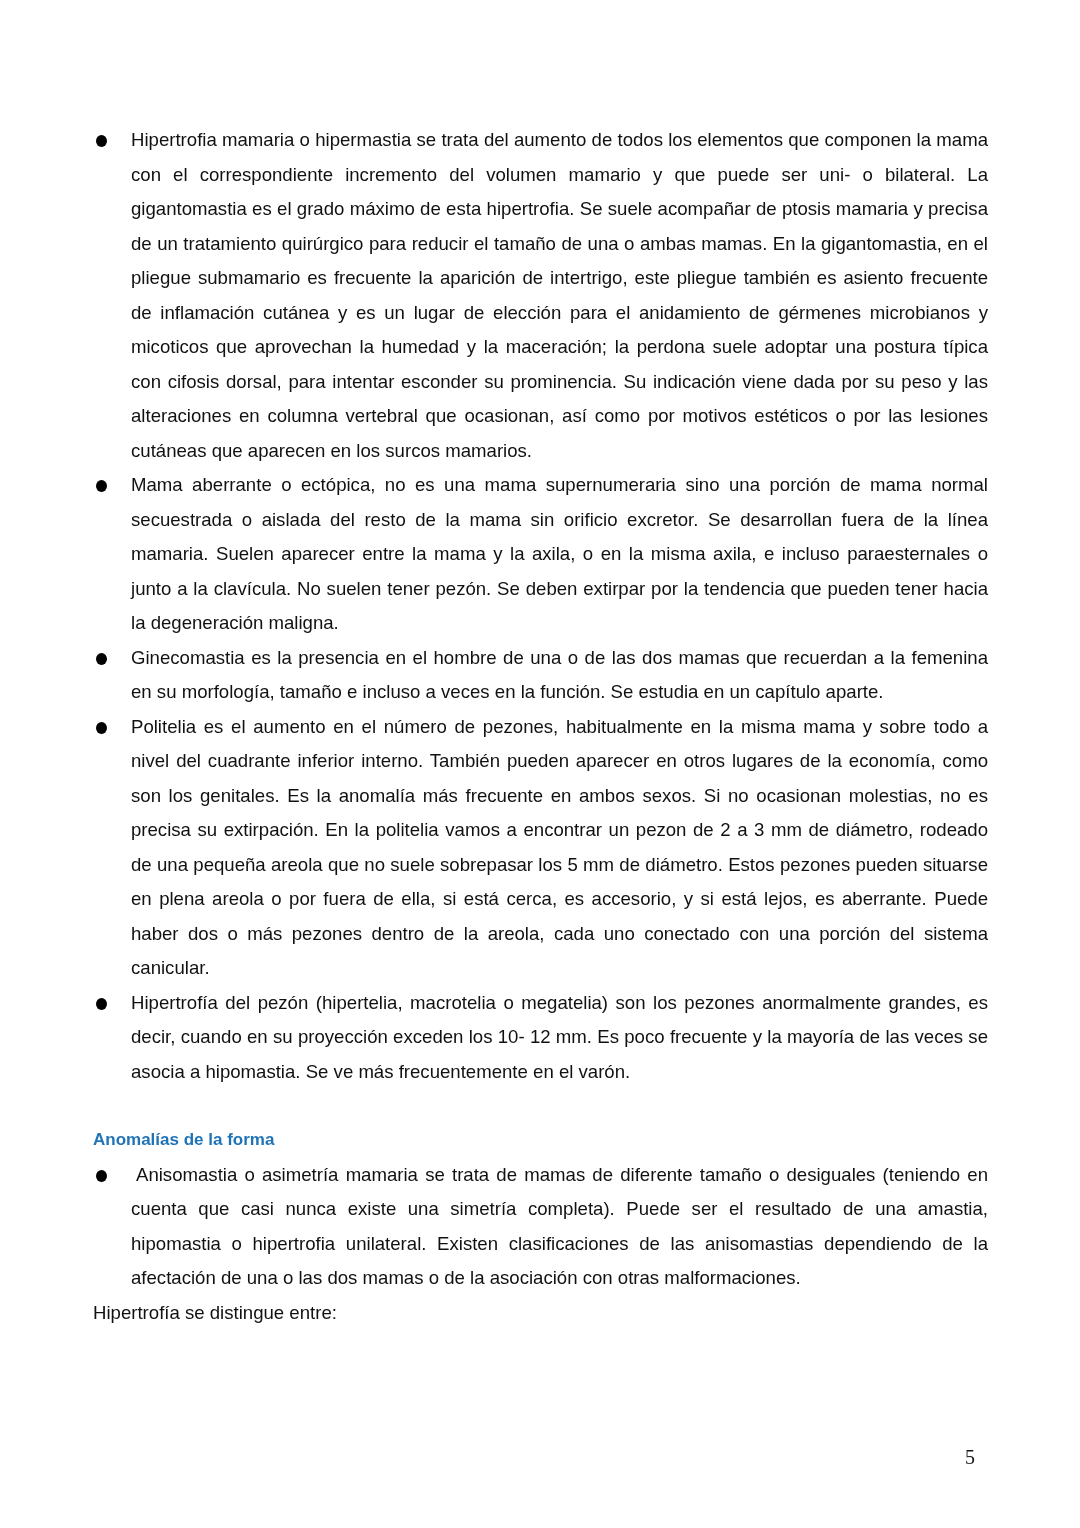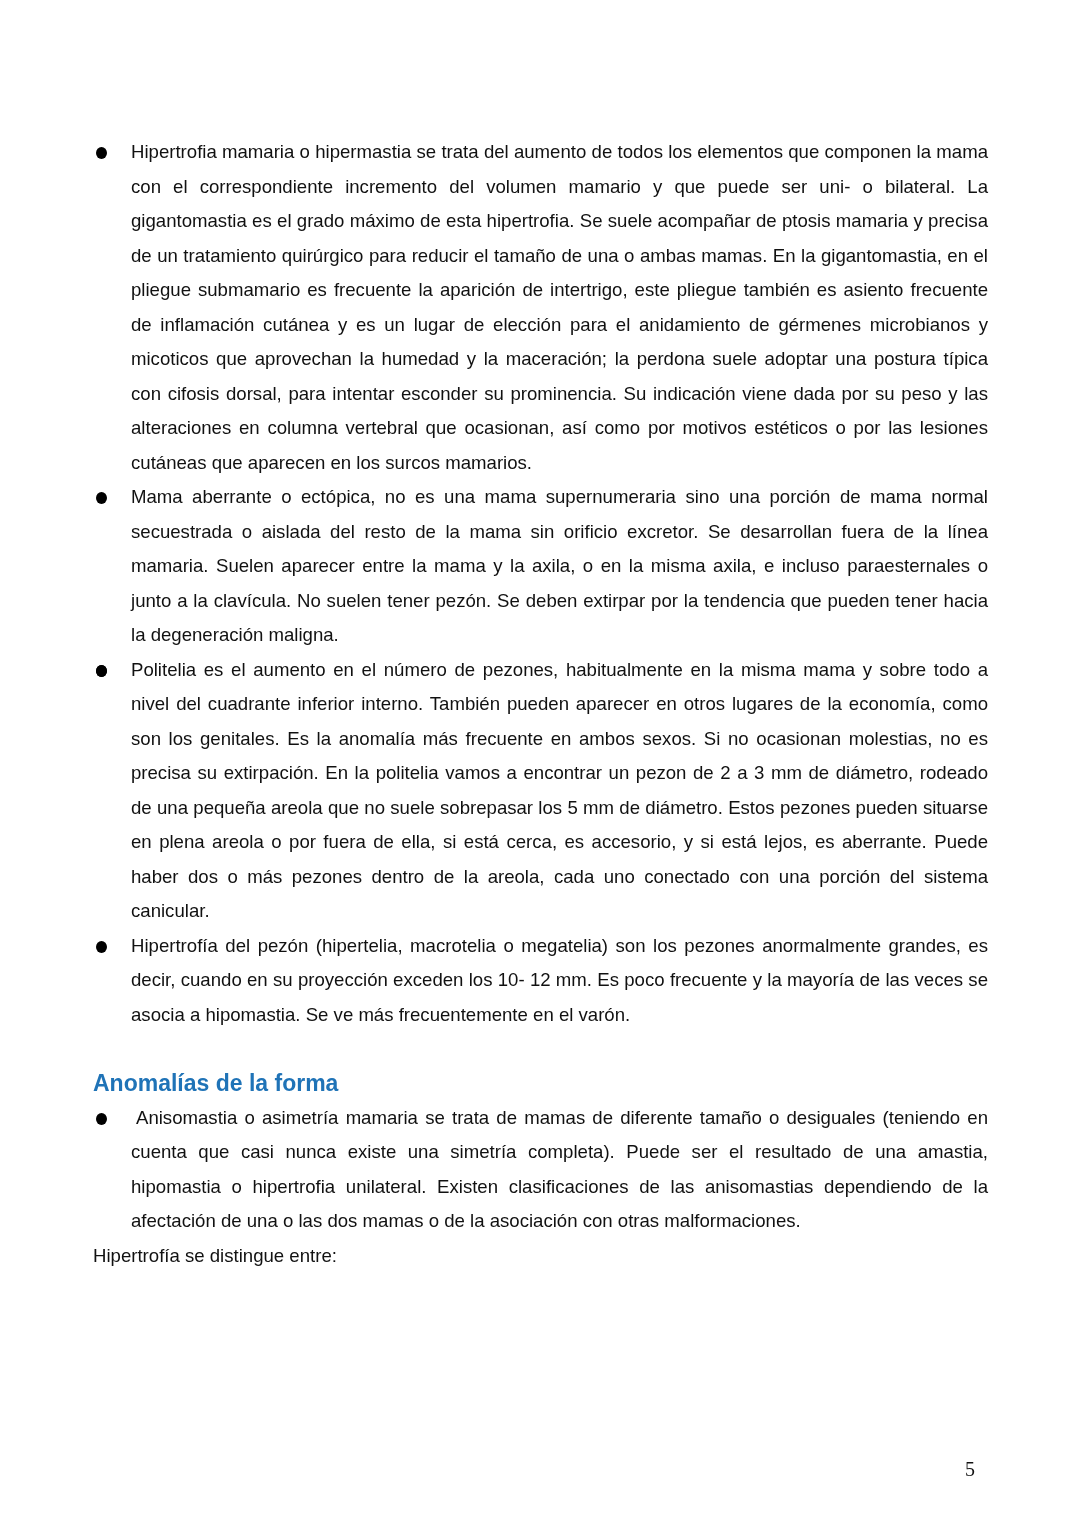--- a/index.html
+++ b/index.html
@@ -1,32 +1,32 @@
 <!DOCTYPE html>
 <html><head>
   <meta charset="utf-8">
   <style>
     html, body { margin: 0; padding: 0; background: #ffffff; }
     body { width: 1080px; height: 1528px; position: relative; overflow: hidden; }
     .page {
-      position: absolute; left: 0; top: 16px; width: 1080px; height: 1196px;
+      position: absolute; left: 0; top: 4px; width: 1080px; height: 1196px;
       font-family: "Liberation Sans", sans-serif; color: #111111;
       font-size: 18.6px; line-height: 34.5px;
     }
     .content { position: absolute; left: 93px; top: 119px; width: 895px; }
     ul.bullets { list-style: none; margin: 0; padding: 0; }
     ul.bullets li {
       position: relative; padding-left: 38px; text-align: justify;
     }
     ul.bullets li .bullet {
       position: absolute; left: 3px; top: 12px; width: 11px; height: 12px;
       border-radius: 50%; background: #000000;
     }
     .heading {
-      color: #1f73b7; font-weight: bold; font-size: 23px; margin: 34px 0 0 0;
+      color: #1f73b7; font-weight: bold; font-size: 17px; margin: 34px 0 0 0;
     }
     .para { margin: 0; }
     .anis-text { padding-left: 5px; }
     .page-number {
       position: absolute; left: 965px; top: 1436px;
       font-family: "Liberation Serif", serif; font-size: 20px; color: #111111;
     }
   </style>
 </head>
 <body>
@@ -37,20 +37,21 @@
       <li>
         <span class="bullet"></span>
         <span>Hipertrofia mamaria o hipermastia se trata del aumento de todos los elementos que componen la mama con el correspondiente incremento del volumen mamario y que puede ser uni- o bilateral. La gigantomastia es el grado máximo de esta hipertrofia. Se suele acompañar de ptosis mamaria y precisa de un tratamiento quirúrgico para reducir el tamaño de una o ambas mamas. En la gigantomastia, en el pliegue submamario es frecuente la aparición de intertrigo, este pliegue también es asiento frecuente de inflamación cutánea y es un lugar de elección para el anidamiento de gérmenes microbianos y micoticos que aprovechan la humedad y la maceración; la perdona suele adoptar una postura típica con cifosis dorsal, para intentar esconder su prominencia. Su indicación viene dada por su peso y las alteraciones en columna vertebral que ocasionan, así como por motivos estéticos o por las lesiones cutáneas que aparecen en los surcos mamarios.</span>
       </li>
       <li>
         <span class="bullet"></span>
         <span>Mama aberrante o ectópica, no es una mama supernumeraria sino una porción de mama normal secuestrada o aislada del resto de la mama sin orificio excretor. Se desarrollan fuera de la línea mamaria. Suelen aparecer entre la mama y la axila, o en la misma axila, e incluso paraesternales o junto a la clavícula. No suelen tener pezón. Se deben extirpar por la tendencia que pueden tener hacia la degeneración maligna.</span>
       </li>
       <li>
         <span class="bullet"></span>
+        <span>Ginecomastia es la presencia en el hombre de una o de las dos mamas que recuerdan a la femenina en su morfología, tamaño e incluso a veces en la función. Se estudia en un capítulo aparte.</span>
       </li>
       <li>
         <span class="bullet"></span>
         <span>Politelia es el aumento en el número de pezones, habitualmente en la misma mama y sobre todo a nivel del cuadrante inferior interno. También pueden aparecer en otros lugares de la economía, como son los genitales. Es la anomalía más frecuente en ambos sexos. Si no ocasionan molestias, no es precisa su extirpación.  En la politelia vamos a encontrar un pezon de 2 a 3 mm de diámetro, rodeado de una pequeña areola que no suele sobrepasar los 5 mm de diámetro. Estos pezones pueden situarse en plena areola o por fuera de ella, si está cerca, es accesorio, y si está lejos, es aberrante. Puede haber dos o más pezones dentro de la areola, cada uno conectado con una porción del sistema canicular.</span>
       </li>
       <li>
         <span class="bullet"></span>
         <span>Hipertrofía del pezón (hipertelia, macrotelia o megatelia) son los pezones anormalmente grandes, es decir, cuando en su proyección exceden los 10- 12 mm. Es poco frecuente y la mayoría de las veces se asocia a hipomastia. Se ve más frecuentemente en el varón.</span>
       </li>
     </ul>

